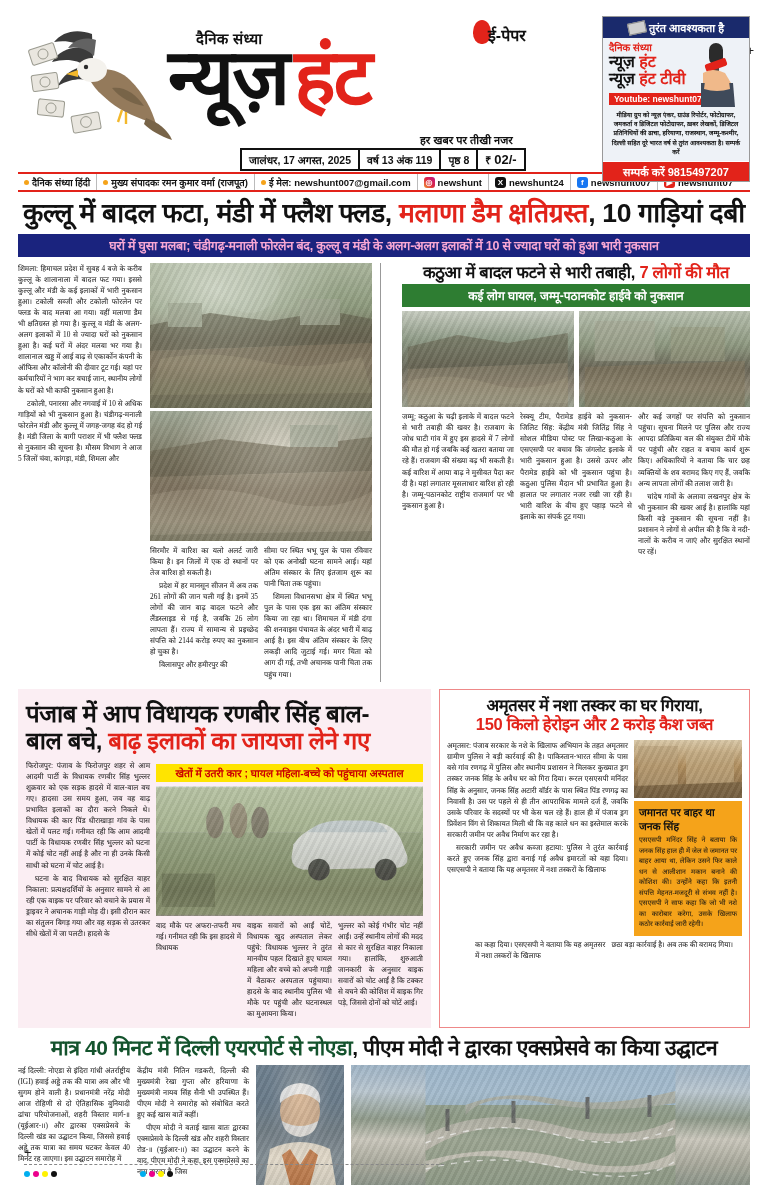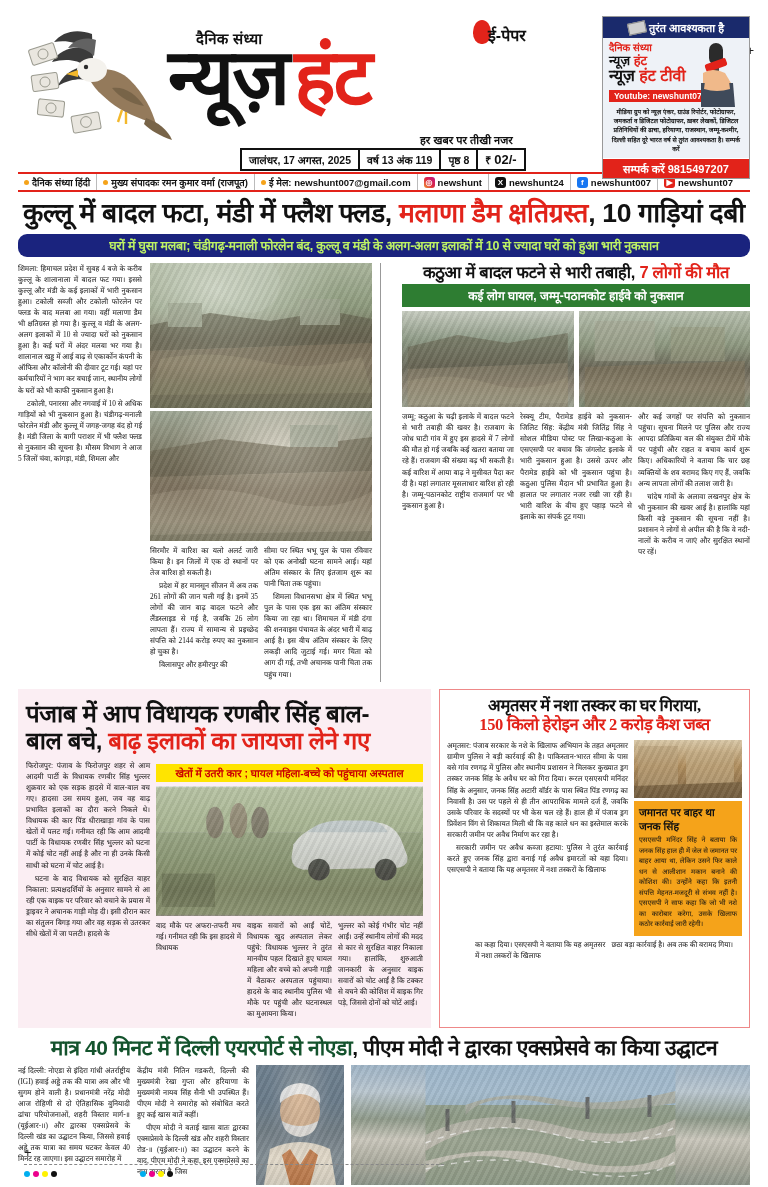--- a/index.html
+++ b/index.html
@@ -90,21 +90,21 @@
     display:flex;align-items:center;justify-content:center;gap:3px;
   }
   .ad-money{
     width:16px;height:10px;background:#cfcfcf;border:1px solid #888;
     display:inline-block;transform:rotate(-12deg);
   }
   .ad-brand{
     text-align:left;padding:2px 4px 0 6px;position:relative;z-index:2;
   }
   .ad-brand .l1{font-size:10px;color:#e2231a;font-weight:bold;}
-  .ad-brand .l2{font-size:13px;font-weight:bold;color:#111;line-height:1;}
+  .ad-brand .l2{font-size:16px;font-weight:bold;color:#111;line-height:1;}
   .ad-brand .l2 em{color:#e2231a;font-style:normal;}
   .ad-brand .l3{font-size:16px;font-weight:bold;color:#111;line-height:1.1;}
   .ad-brand .l3 em{color:#e2231a;font-style:normal;}
   .ad-yt{
     display:inline-block;background:#e2231a;color:#fff;
     font-size:8.5px;font-weight:bold;padding:1px 5px;margin:3px 0 0 6px;
   }
   .ad-mic{
     position:absolute;right:2px;top:22px;width:52px;height:70px;z-index:1;
   }
@@ -141,24 +141,23 @@
   .ico-fb{background:#1877f2;}
   .ico-yt{background:#e2231a;border-radius:3px;}
   
   .lead-head{
     font-size:26.5px;font-weight:bold;color:#111;
     text-align:center;line-height:1.12;
     margin:7px 0 5px;letter-spacing:-.3px;
   }
   .lead-head em{color:#e2231a;font-style:normal;}
   .lead-sub{
-    background:#1a237e;color:#bef264;text-align:center;
+    background:#1a237e;color:#f9a8d4;text-align:center;
     font-size:12.5px;font-weight:bold;padding:3px 4px;
     letter-spacing:-.2px;
-    border-radius:9px;
   }
   
   .top-grid{display:flex;gap:8px;margin-top:6px;}
   .col{box-sizing:border-box;}
   .coltext{
     font-size:7.3px;line-height:1.52;color:#111;text-align:justify;
     font-family:"Liberation Serif",serif;
   }
   .coltext p{margin:0 0 2px;text-indent:9px;}
   .coltext p.noind{text-indent:0;}
@@ -218,21 +217,21 @@
     background:#ffe400;color:#c00;font-size:10.5px;font-weight:bold;
     text-align:center;padding:2px 3px;margin:4px 0 4px;
   }
   .amritsar-box{
     border:1px solid #e88;
     box-sizing:border-box;padding:6px 7px 6px;
     flex:1;
   }
   .amritsar-head{
     font-size:16.5px;font-weight:bold;color:#111;line-height:1.2;
-    text-align:center;letter-spacing:-.3px;font-family:Liberation Serif, serif;
+    text-align:center;letter-spacing:-.3px;
   }
   .amritsar-head em{color:#e2231a;font-style:normal;}
   .orange-box{
     background:#f5a31a;padding:4px 5px;margin-top:3px;
   }
   .orange-box .ob-title{
     font-size:10.5px;font-weight:bold;color:#111;margin-bottom:2px;
   }
   .orange-box .coltext{font-size:6.9px;}
   

